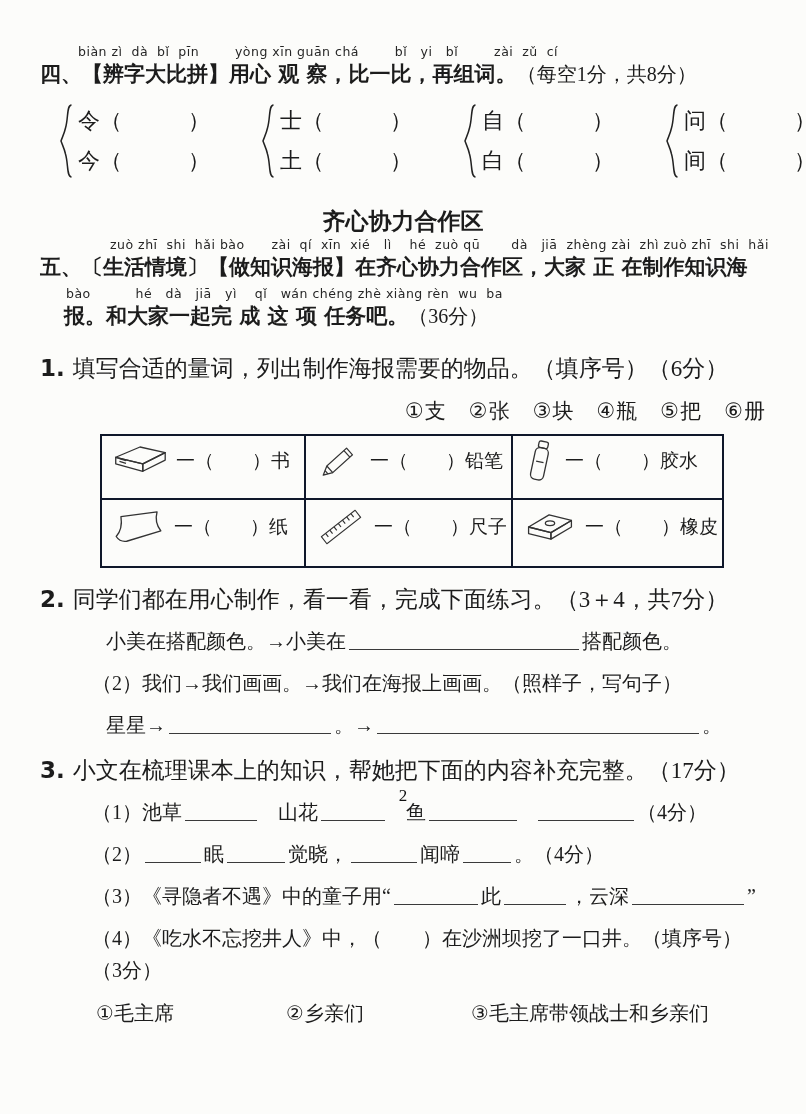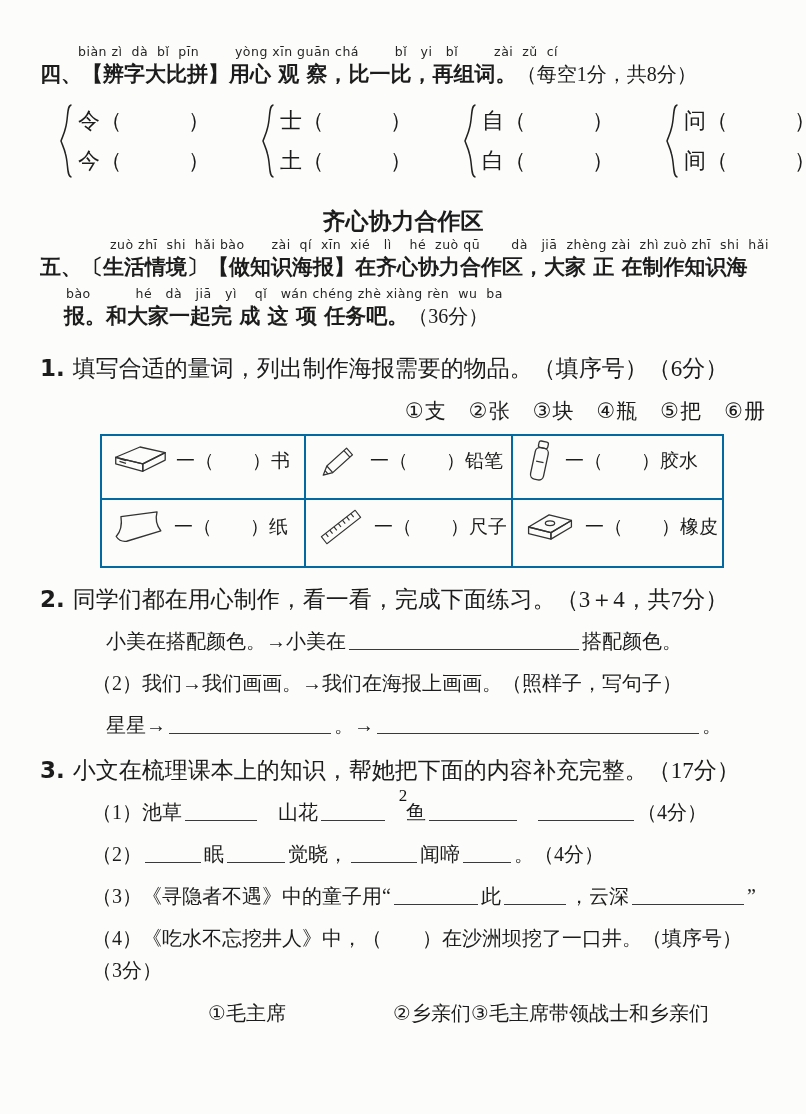--- a/index.html
+++ b/index.html
@@ -40,38 +40,38 @@
 
   .q-title { margin-top:22px; font-size:23px; line-height:30px; }
   .q-num { font-family:"DejaVu Sans","Liberation Sans",sans-serif; font-weight:700; margin-right:8px; }
   .q-title.q2 { margin-top:16px; }
   .q-title.q3 { margin-top:14px; }
 
   .options-line { text-align:right; margin-top:12px; font-size:21px; line-height:30px; letter-spacing:1px; }
 
   .items-table { border-collapse:collapse; margin:8px 0 0 60px; }
   .items-table td {
-    border:2px solid #0369a1; width:204px; height:63px;
+    border:2px solid #0f172a; width:204px; height:63px;
     padding:2px 4px 14px 10px; vertical-align:middle;
   }
   .cell-inner { display:flex; align-items:center; gap:8px; }
   .cell-icon { flex:0 0 auto; display:inline-flex; }
   .cell-label { font-size:19px; white-space:pre; }
 
   .sub-line { margin:10px 0 0 52px; font-size:20px; line-height:32px; }
   .sub-line.lvl2 { margin-left:66px; }
 
   .blank {
     display:inline-block; border-bottom:1.6px solid #3a3a3a;
     height:16px; vertical-align:-2px; margin:0 3px;
   }
   .underlined { border-bottom:1.7px solid #2b2b2b; padding-bottom:1px; }
   .gap-l { margin-left:18px; }
 
-  .q4-options { margin:12px 0 0 56px; font-size:20px; line-height:30px; display:flex;text-align:right; }
+  .q4-options { margin:12px 0 0 56px; font-size:20px; line-height:30px; display:flex; }
   .q4-options .opt:nth-child(1){ width:190px; }
   .q4-options .opt:nth-child(2){ width:185px; }
 
   .page-num {
     position:absolute; bottom:14px; left:0; width:100%;
     text-align:center; font-size:17px; color:#111;
   }
   svg { display:block; }
 </style>
 </head>

